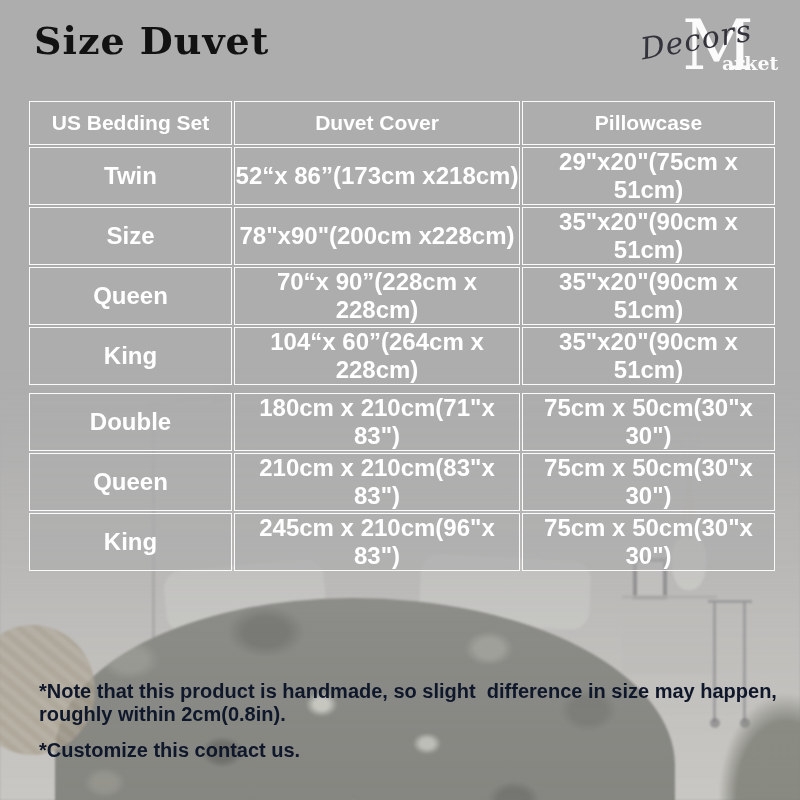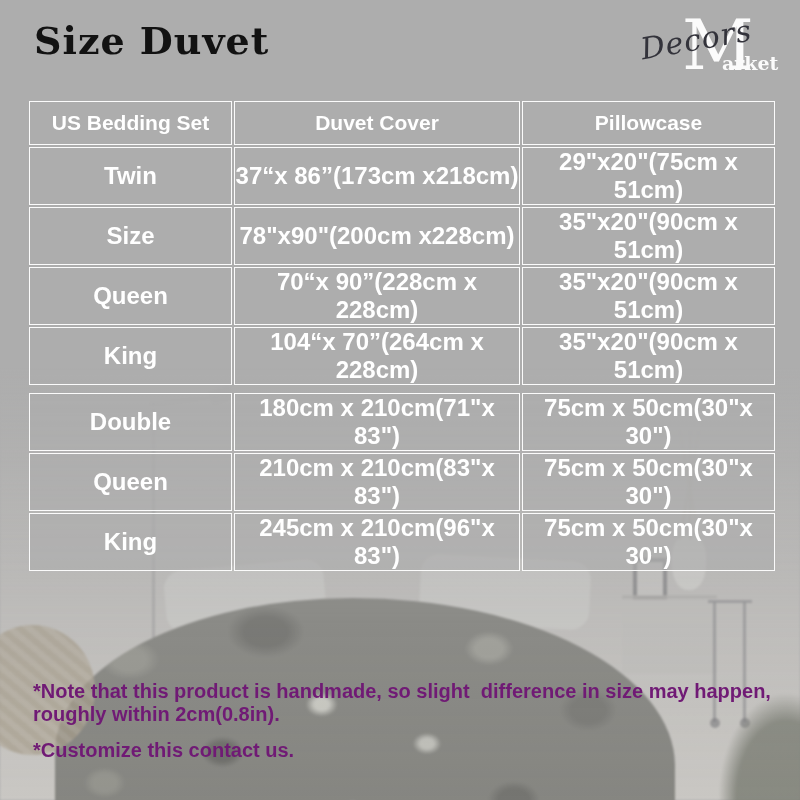--- a/index.html
+++ b/index.html
@@ -62,21 +62,21 @@
   table.size{position:absolute;left:27px;width:742px;border-collapse:separate;border-spacing:2px;table-layout:fixed;}
   table.size th,table.size td{border:1px solid rgba(255,255,255,.95);background:rgba(172,172,172,.62);
     color:#fff;text-align:center;vertical-align:middle;font-weight:700;padding:0;}
   table.size th{font-size:21px;height:42px;}
   table.size td{font-size:24px;height:44px;}
   #table-us{top:99px;}
   #table-au{top:391px;}
   #table-au td{height:48px;}
   col.c1{width:203px;}col.c2{width:286px;}col.c3{width:253px;}
 
-  .notes{position:absolute;left:33px;top:680px;width:750px;color:#701a75;font-weight:700;font-size:20px;line-height:1.16;}
+  .notes{position:absolute;left:39px;top:680px;width:750px;color:#0f172a;font-weight:700;font-size:20px;line-height:1.16;}
   .note{white-space:pre-wrap;margin:0 0 13px 0;}
 </style>
 </head>
 <body>
 
 <div id="stage">
 
   <div class="photo">
     <div class="wall"></div>
     <div class="lamp-arm"></div>
@@ -115,36 +115,36 @@
           <col class="c3">
         </colgroup>
       <tbody>
           <tr>
         <th>US Bedding Set</th>
         <th>Duvet Cover</th>
         <th>Pillowcase</th>
       </tr>
       <tr>
         <td>Twin</td>
-        <td>37“x 86”(173cm x218cm)</td>
+        <td>52“x 86”(173cm x218cm)</td>
         <td>29"x20"(75cm x 51cm)</td>
       </tr>
       <tr>
         <td>Size</td>
         <td>78"x90"(200cm x228cm)</td>
         <td>35"x20"(90cm x 51cm)</td>
       </tr>
       <tr>
         <td>Queen</td>
         <td>70“x 90”(228cm x 228cm)</td>
         <td>35"x20"(90cm x 51cm)</td>
       </tr>
       <tr>
         <td>King</td>
-        <td>104“x 70”(264cm x 228cm)</td>
+        <td>104“x 60”(264cm x 228cm)</td>
         <td>35"x20"(90cm x 51cm)</td>
       </tr>
     </tbody>
       </table>
 
     <table class="size" id="table-au">
       <colgroup>
           <col class="c1">
           <col class="c2">
           <col class="c3">

